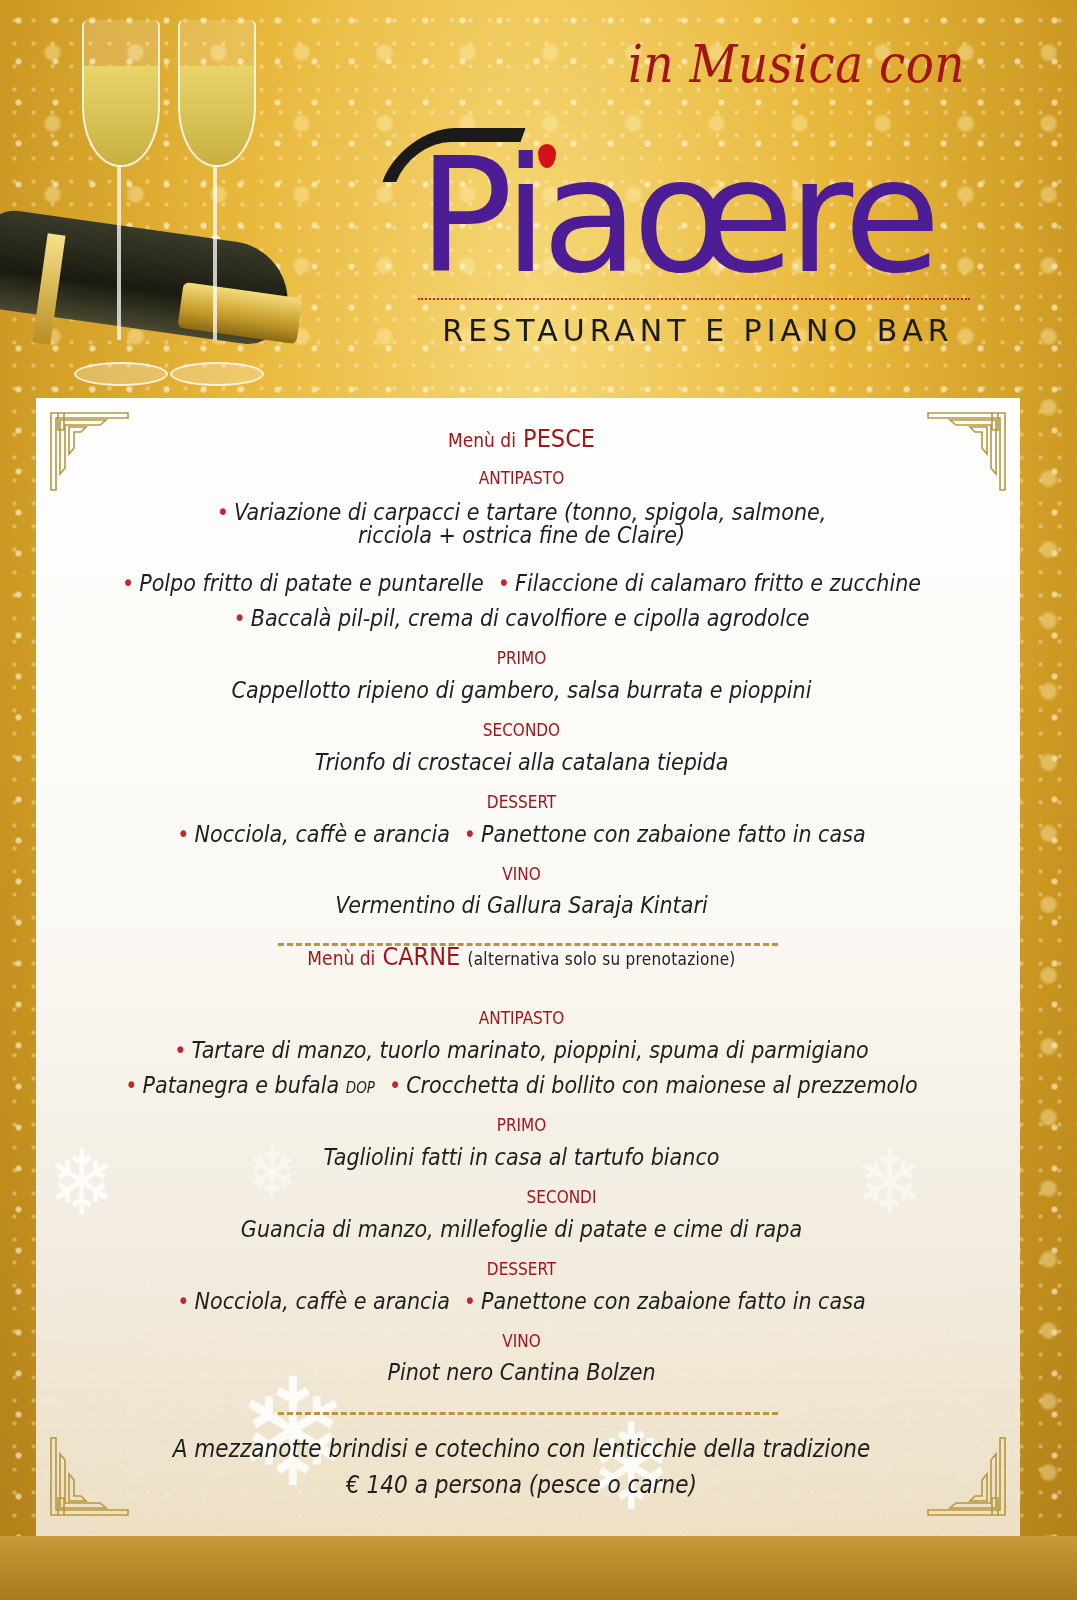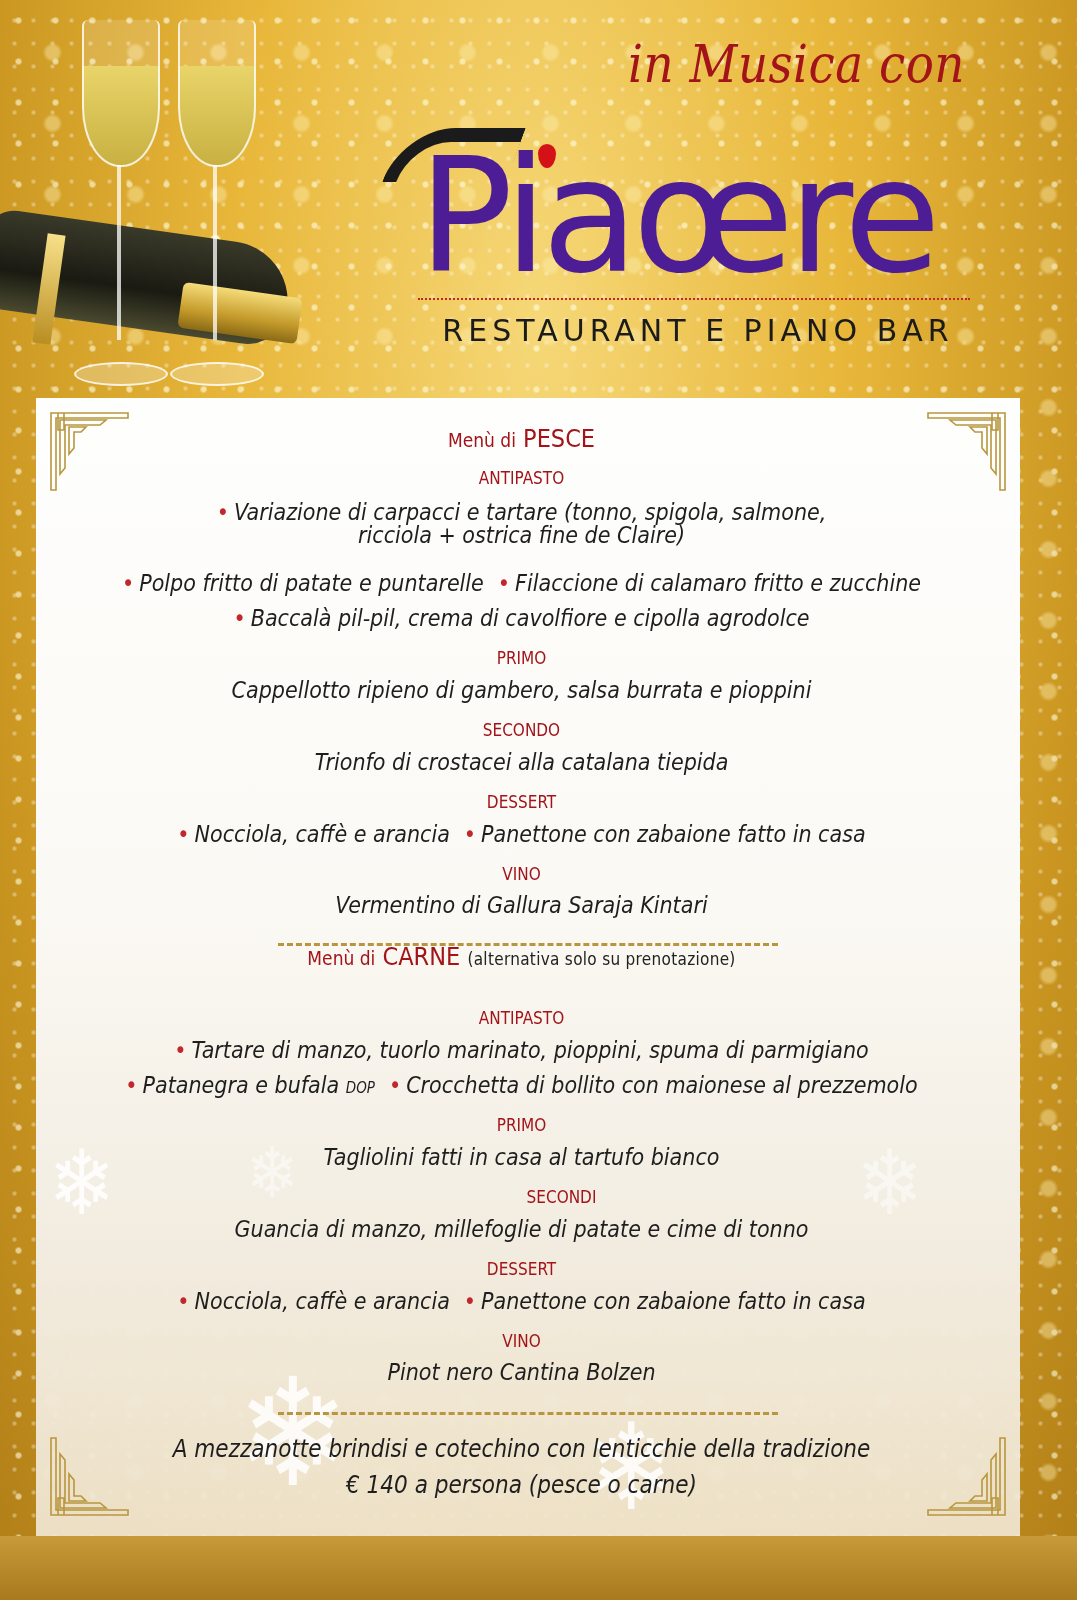--- a/index.html
+++ b/index.html
@@ -211,21 +211,21 @@
     <div class="row dish" style="top:639px;">
       <span class="bullet">•</span><span>Tartare di manzo, tuorlo marinato, pioppini, spuma di parmigiano</span>
     </div>
     <div class="row dish" style="top:674px;">
       <span class="bullet">•</span><span>Patanegra e bufala</span>
       <span class="small-caps">DOP</span><span class="gap"></span><span class="bullet">•</span><span>Crocchetta di bollito con maionese al prezzemolo</span>
     </div>
     <div class="row course" style="top:717px;">PRIMO</div>
     <div class="row dish" style="top:746px;">Tagliolini fatti in casa al tartufo bianco</div>
     <div class="row course" style="top:789px;margin-left:40px;">SECONDI</div>
-    <div class="row dish" style="top:818px;">Guancia di manzo, millefoglie di patate e cime di tonno</div>
+    <div class="row dish" style="top:818px;">Guancia di manzo, millefoglie di patate e cime di rapa</div>
     <div class="row course" style="top:861px;">DESSERT</div>
     <div class="row dish" style="top:890px;">
       <span class="bullet">•</span><span>Nocciola, caffè e arancia</span><span class="gap"></span><span class="bullet">•</span><span>Panettone con zabaione fatto in casa</span>
     </div>
     <div class="row course" style="top:933px;">VINO</div>
     <div class="row dish" style="top:961px;">Pinot nero Cantina Bolzen</div>
 
     <div class="dash-rule" style="top:1014px;"></div>
 
     <div class="row dish footer-line" style="top:1037px;">A mezzanotte brindisi e cotechino con lenticchie della tradizione</div>

